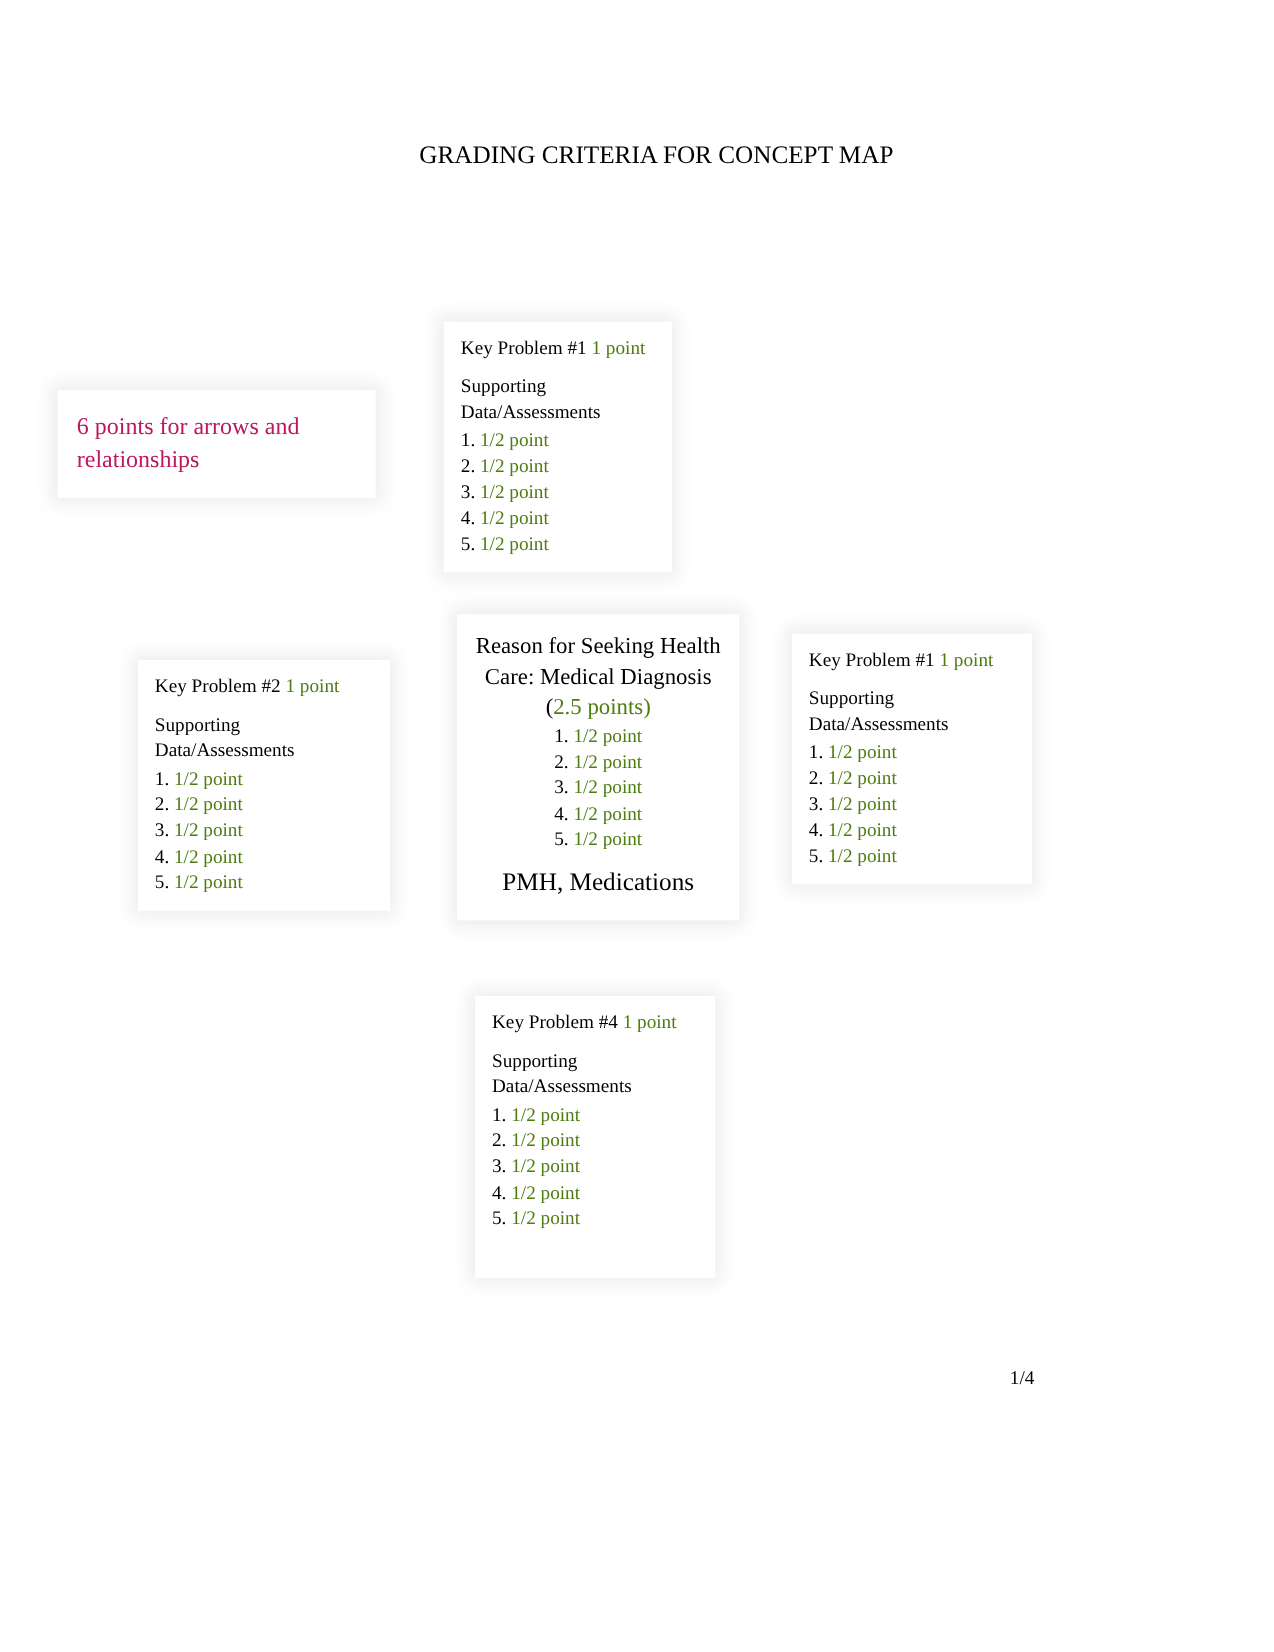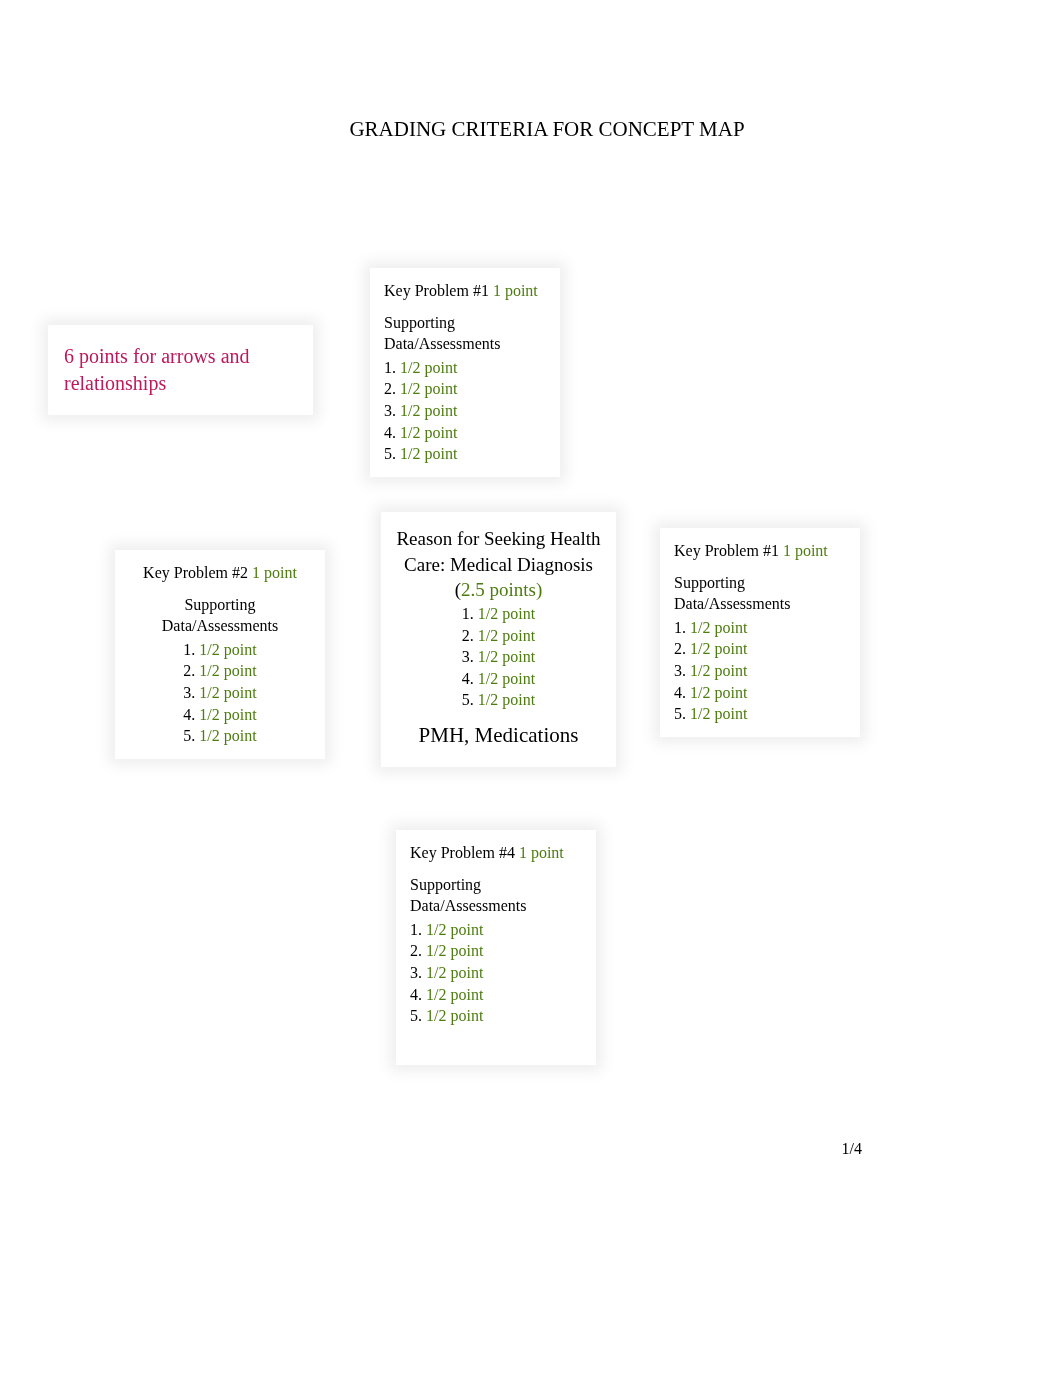--- a/index.html
+++ b/index.html
@@ -45,21 +45,20 @@
   }
   .box-p1 {
     left: 370px;
     top: 268px;
     width: 190px;
   }
   .box-p2 {
     left: 115px;
     top: 550px;
     width: 210px;
-    text-align: center;
   }
   .box-center {
     left: 381px;
     top: 512px;
     width: 235px;
     font-size: 19px;
     padding: 14px 14px 18px 14px;
     text-align: center;
   }
   .box-p3 {

